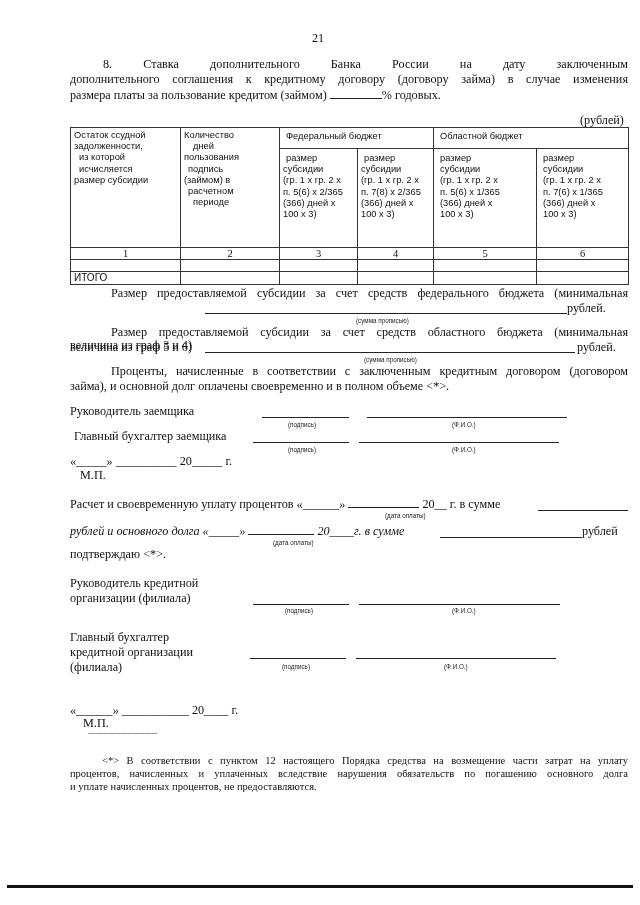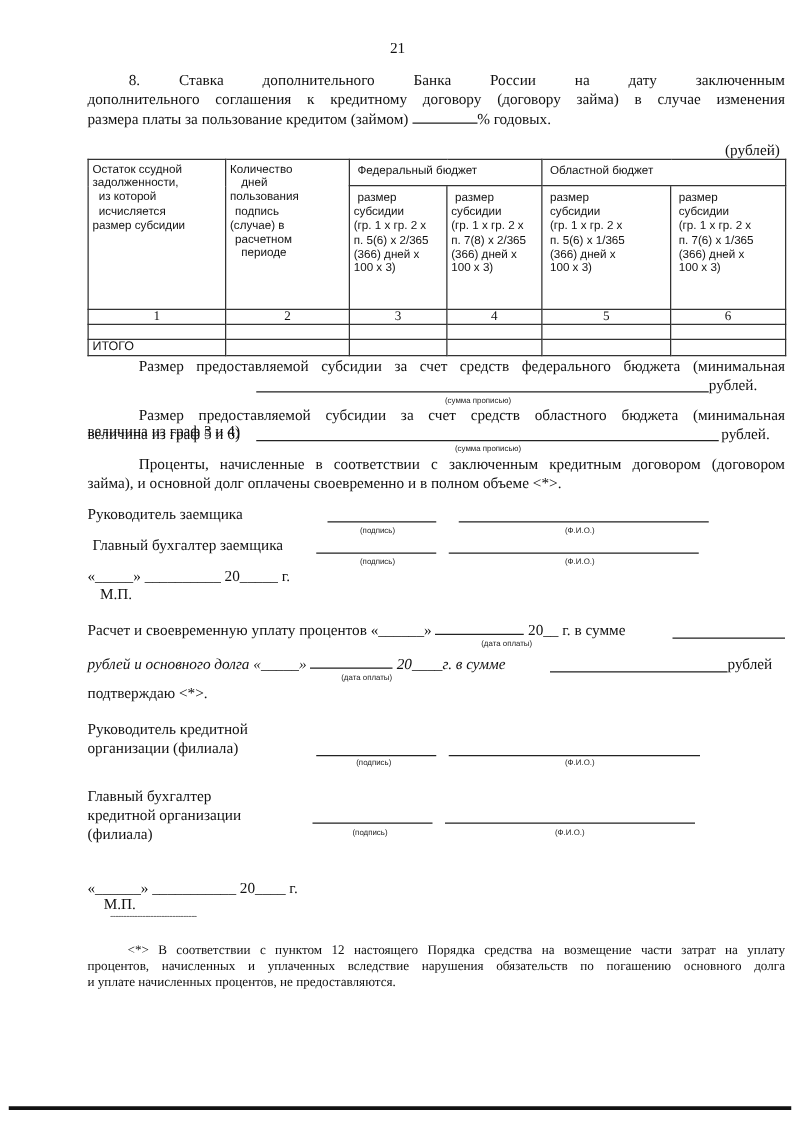--- a/index.html
+++ b/index.html
@@ -55,21 +55,21 @@
       <div>задолженности,</div>
       <div style="padding-left:5px;">  из которой</div>
       <div style="padding-left:5px;">  исчисляется</div>
       <div>размер субсидии</div>
     </td>
     <td rowspan="2" style="padding-top:2px;">
       <div>Количество</div>
       <div style="padding-left:9px;">   дней</div>
       <div>пользования</div>
       <div style="padding-left:4px;"> подпись</div>
-      <div>(случае) в</div>
+      <div>(займом) в</div>
       <div style="padding-left:4px;"> расчетном</div>
       <div style="padding-left:9px;">  периоде</div>
     </td>
     <td colspan="2" style="padding-top:3px; padding-left:6px;">Федеральный бюджет</td>
     <td colspan="2" style="padding-top:3px; padding-left:6px;margin-left:18px;">Областной бюджет</td>
   </tr>
   <tr style="height:99px;">
     <td style="padding-top:4px;">
       <div style="padding-left:3px;"> размер</div>
       <div>субсидии</div>

